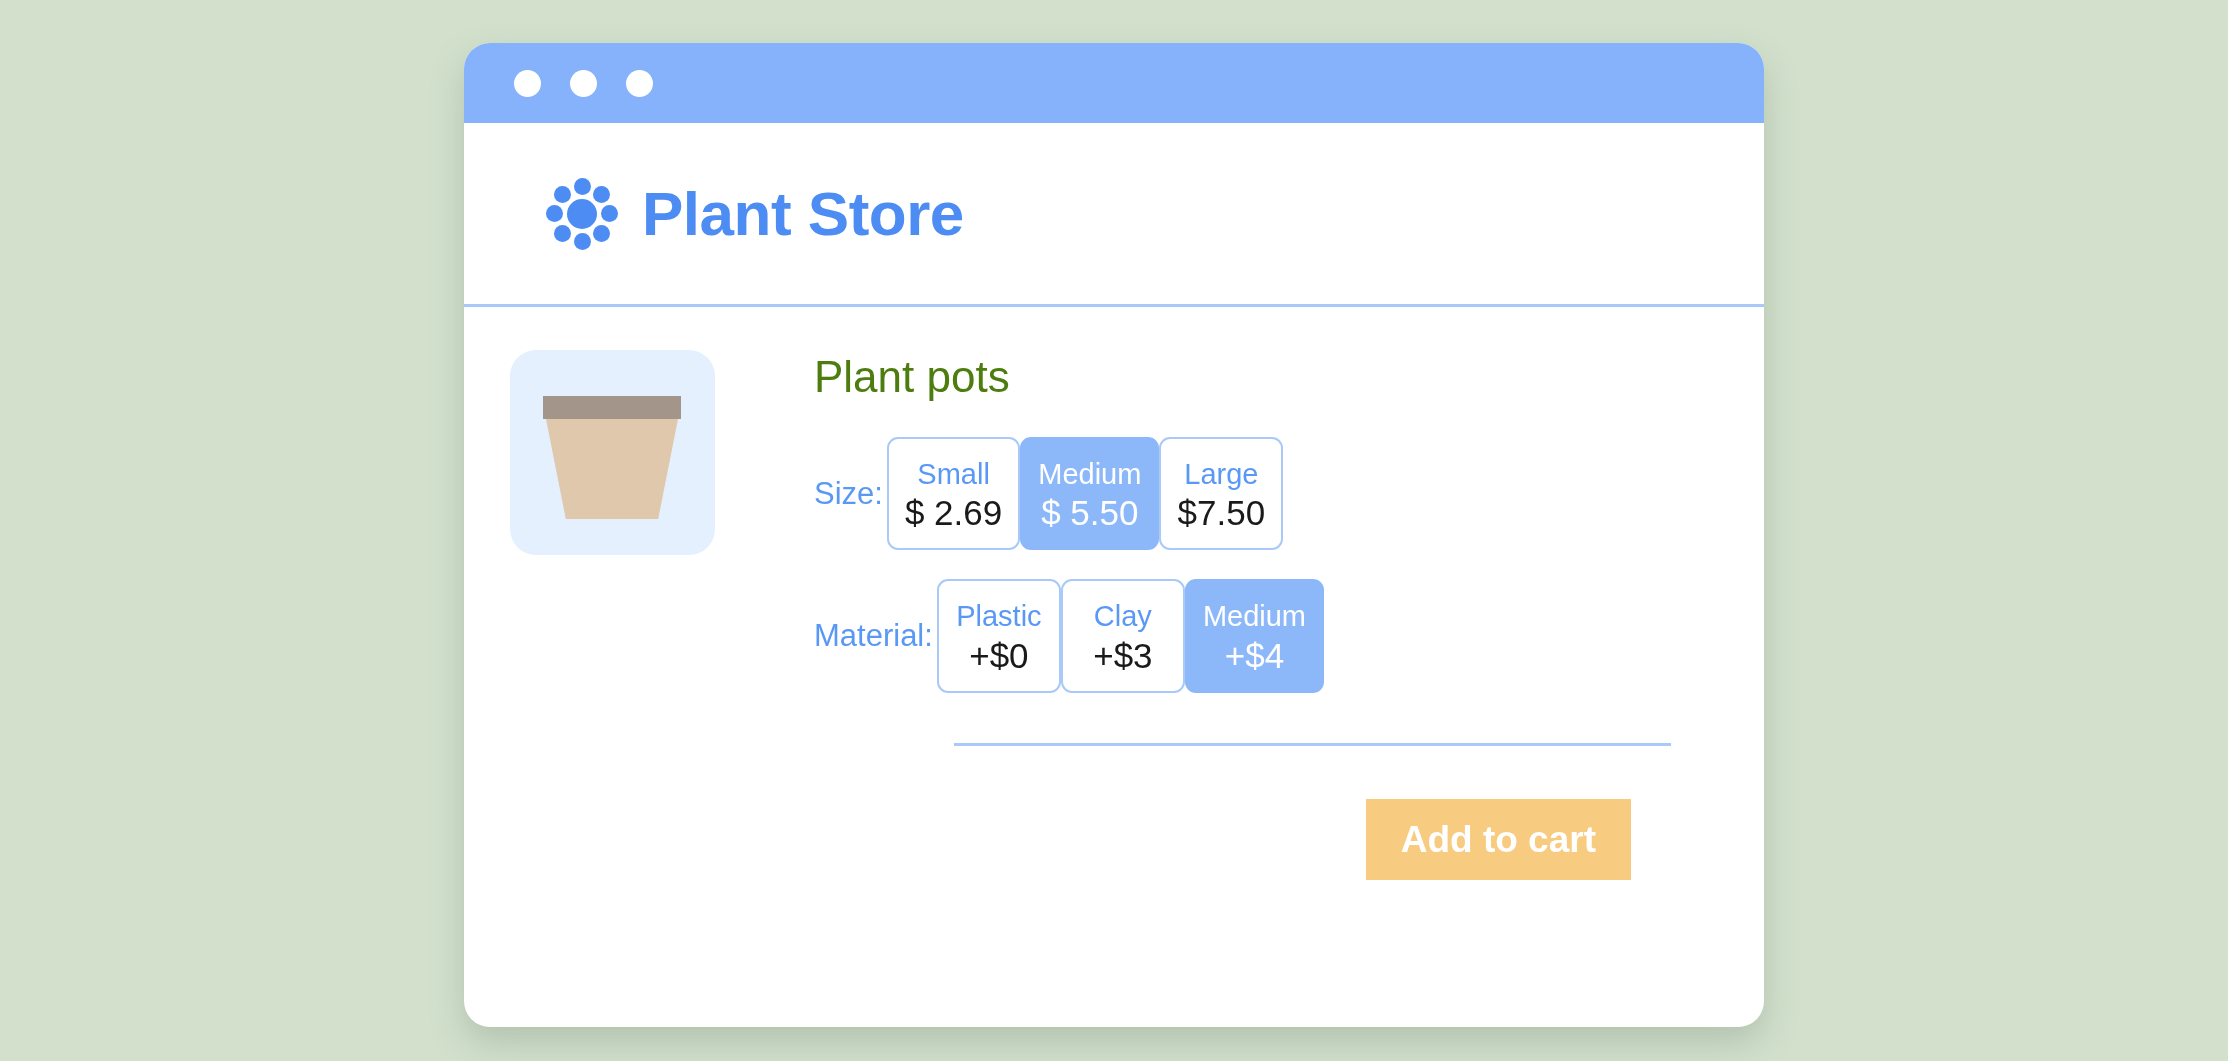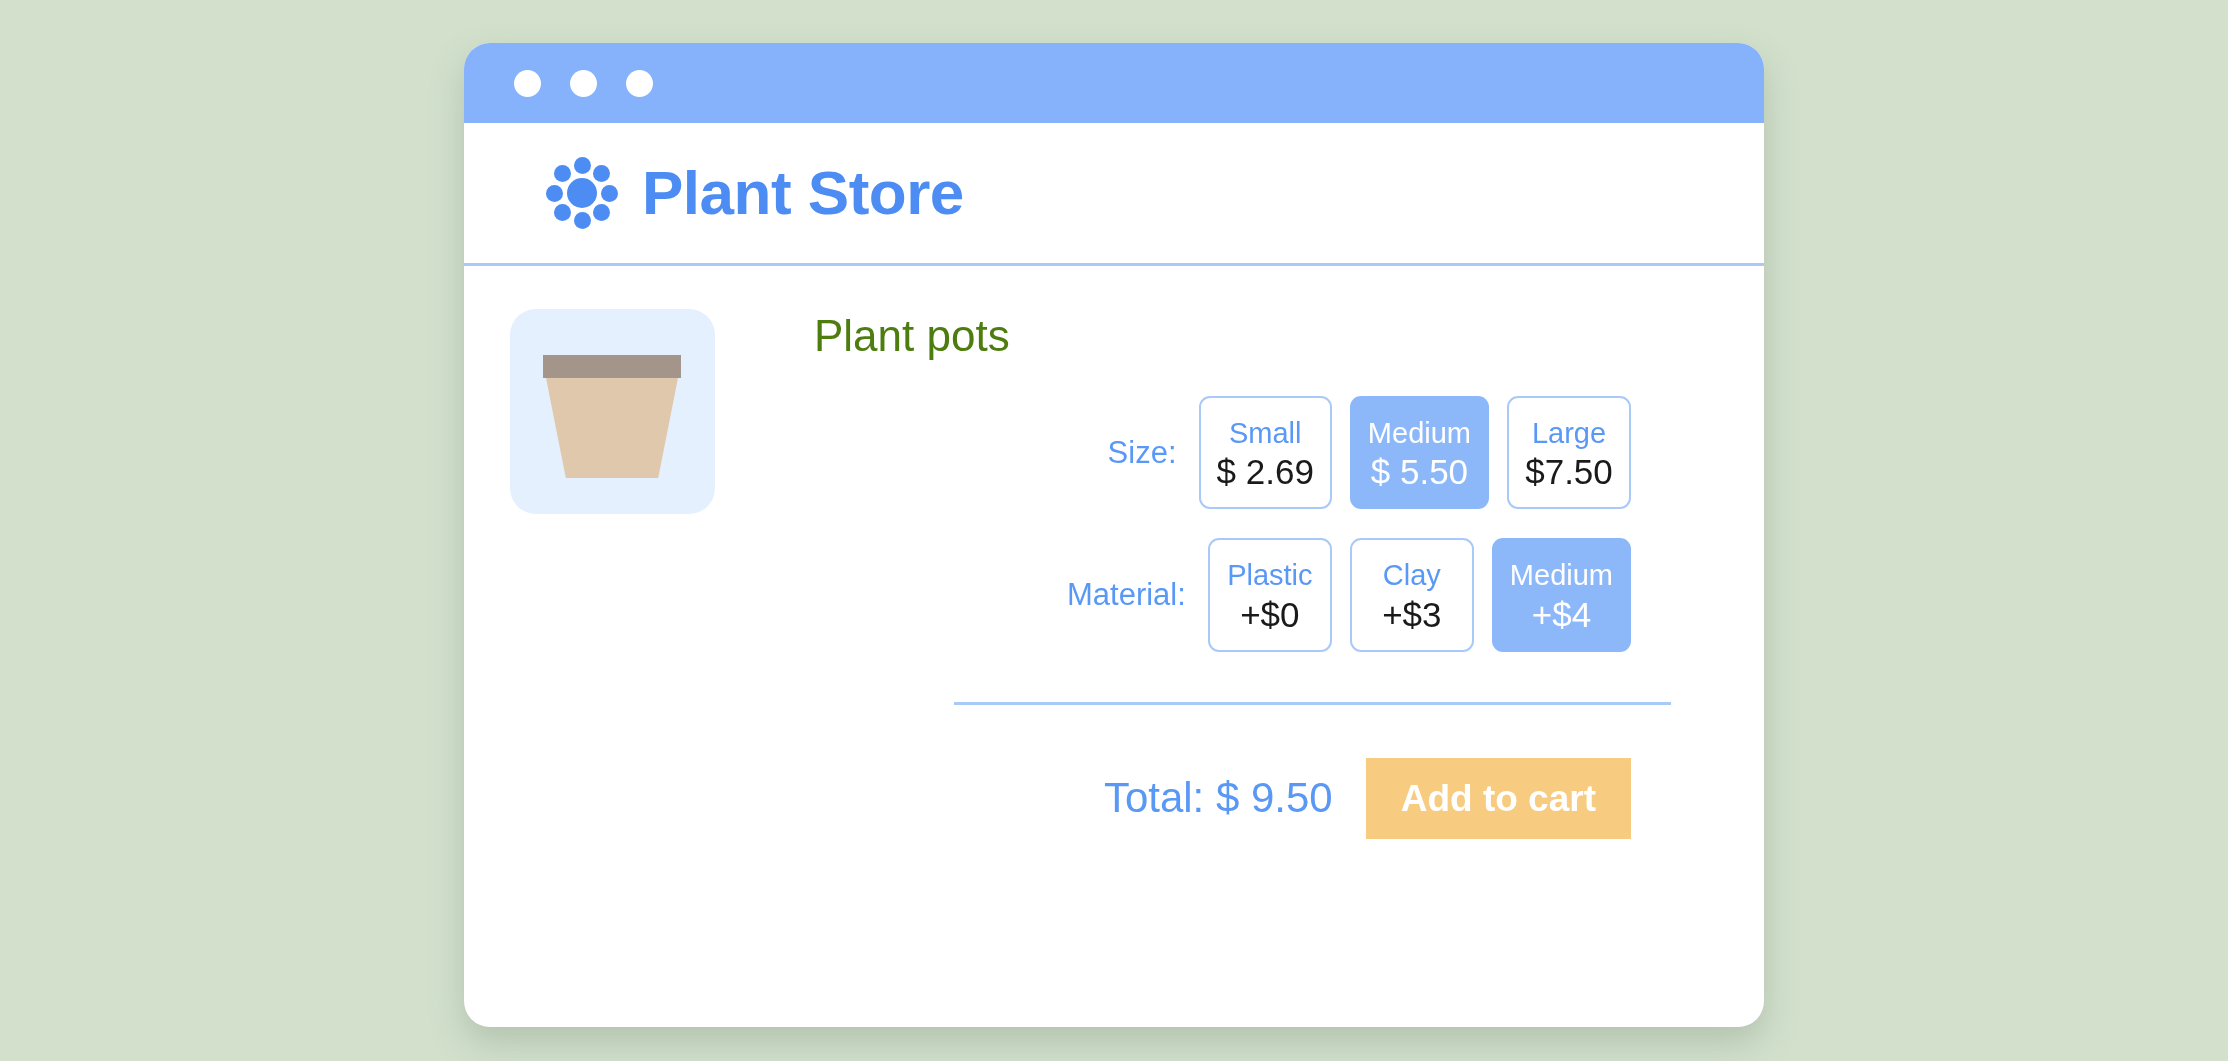--- a/index.html
+++ b/index.html
@@ -39,21 +39,21 @@
   }
   .window-dot {
     width: 27px;
     height: 27px;
     border-radius: 50%;
     background: #ffffff;
   }
 
   
   #brand-header {
-    height: 143px;
+    height: 184px;
     background: #ffffff;
     display: flex;
     align-items: center;
     padding-left: 82px;
     gap: 24px;
     border-bottom: 3px solid #a9caf8;
     box-sizing: border-box;
   }
   #brand-logo {
     width: 72px;
@@ -131,23 +131,21 @@
   #product-title {
     font-size: 44px;
     color: #4d7c0f;
     line-height: 1;
     margin-top: 5px;
   }
 
   .option-row {
     display: flex;
     align-items: center;
-    justify-content: flex-end;
     padding-right: 133px;
-    gap: 18px;
   }
   #size-row { margin-top: 38px; }
   #material-row { margin-top: 29px; }
 
   .option-label {
     font-size: 31px;
     color: #5a98f5;
     margin-right: 4px;
     white-space: nowrap;
   }
@@ -289,19 +287,18 @@
 
         <div class="option-btn selected">
           <span class="opt-name">Medium</span>
           <span class="opt-price">+$4</span>
         </div>
       </div>
 
       <div id="summary-divider"></div>
 
       <div id="summary-row">
-        <span id="total-label">Total: $ 9.50</span>
         <button id="add-to-cart-button">Add to cart</button>
       </div>
 
     </div>
   </div>
 </div>
 
 </body></html>

